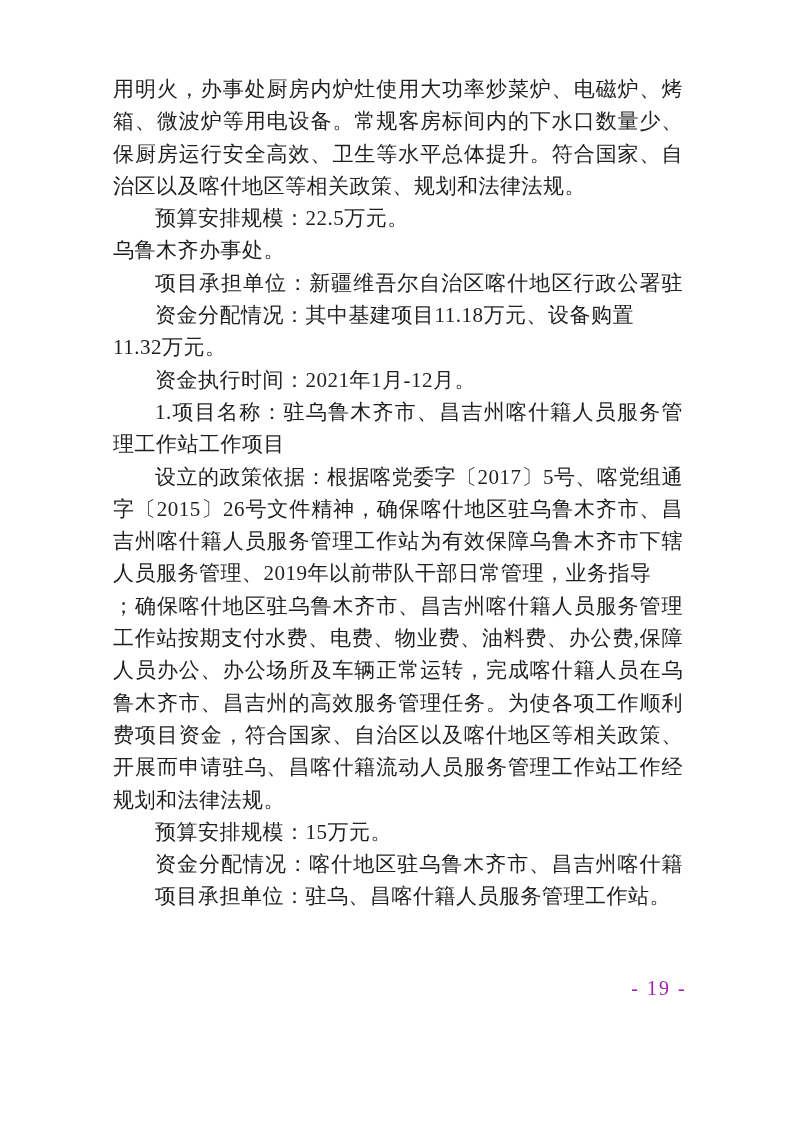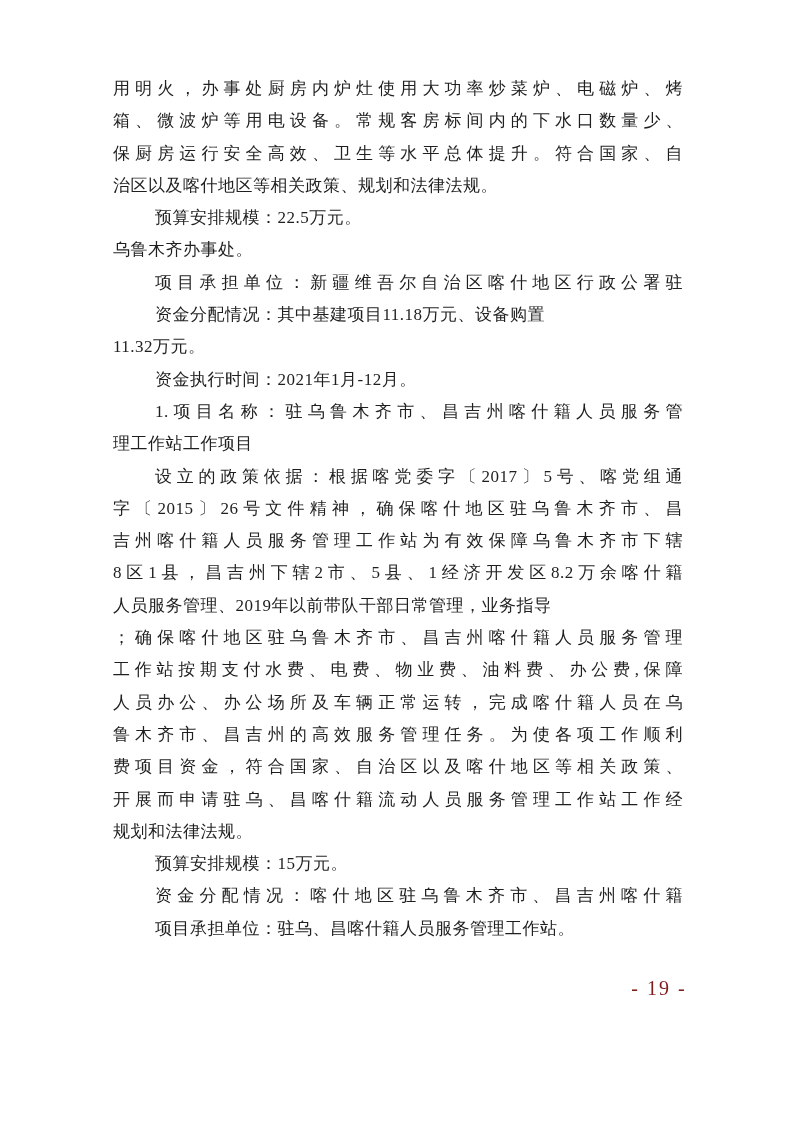--- a/index.html
+++ b/index.html
@@ -16,21 +16,21 @@
     font-family: "Liberation Serif", "DejaVu Serif", serif;
     color: #1f1f1f;
   }
   .doc-body {
     position: absolute;
     left: 113px;
     top: 73px;
     width: 570px;
   }
   .line {
-    font-size: 17px;
+    font-size: 21px;
     height: 32.3px;
     line-height: 32.3px;
     letter-spacing: 0.5px;
     white-space: normal;
     overflow: visible;
   }
   .line.indent {
     text-indent: 42px;
   }
   .line.justify {
@@ -41,21 +41,21 @@
   .page-number {
     position: absolute;
     left: 611px;
     top: 976px;
     width: 96px;
     height: 24px;
     line-height: 24px;
     font-size: 20px;
     text-align: center;
     letter-spacing: 2px;
-    color: #7f1d1d;
+    color: #a21caf;
   }
 </style>
 </head>
 <body>
 
 <div class="page">
   <div class="doc-body">
       <div class="line justify">用明火，办事处厨房内炉灶使用大功率炒菜炉、电磁炉、烤</div>
       <div class="line justify">箱、微波炉等用电设备。常规客房标间内的下水口数量少、</div>
       <div class="line justify">保厨房运行安全高效、卫生等水平总体提升。符合国家、自</div>
@@ -64,21 +64,20 @@
       <div class="line">乌鲁木齐办事处。</div>
       <div class="line indent justify">项目承担单位：新疆维吾尔自治区喀什地区行政公署驻</div>
       <div class="line indent">资金分配情况：其中基建项目11.18万元、设备购置</div>
       <div class="line">11.32万元。</div>
       <div class="line indent">资金执行时间：2021年1月-12月。</div>
       <div class="line indent justify">1.项目名称：驻乌鲁木齐市、昌吉州喀什籍人员服务管</div>
       <div class="line">理工作站工作项目</div>
       <div class="line indent justify">设立的政策依据：根据喀党委字〔2017〕5号、喀党组通</div>
       <div class="line justify">字〔2015〕26号文件精神，确保喀什地区驻乌鲁木齐市、昌</div>
       <div class="line justify">吉州喀什籍人员服务管理工作站为有效保障乌鲁木齐市下辖</div>
-      <div class="line justify">8区1县，昌吉州下辖2市、5县、1经济开发区8.2万余喀什籍</div>
       <div class="line">人员服务管理、2019年以前带队干部日常管理，业务指导</div>
       <div class="line justify">；确保喀什地区驻乌鲁木齐市、昌吉州喀什籍人员服务管理</div>
       <div class="line justify">工作站按期支付水费、电费、物业费、油料费、办公费,保障</div>
       <div class="line justify">人员办公、办公场所及车辆正常运转，完成喀什籍人员在乌</div>
       <div class="line justify">鲁木齐市、昌吉州的高效服务管理任务。为使各项工作顺利</div>
       <div class="line justify">费项目资金，符合国家、自治区以及喀什地区等相关政策、</div>
       <div class="line justify">开展而申请驻乌、昌喀什籍流动人员服务管理工作站工作经</div>
       <div class="line">规划和法律法规。</div>
       <div class="line indent">预算安排规模：15万元。</div>
       <div class="line indent justify">资金分配情况：喀什地区驻乌鲁木齐市、昌吉州喀什籍</div>

